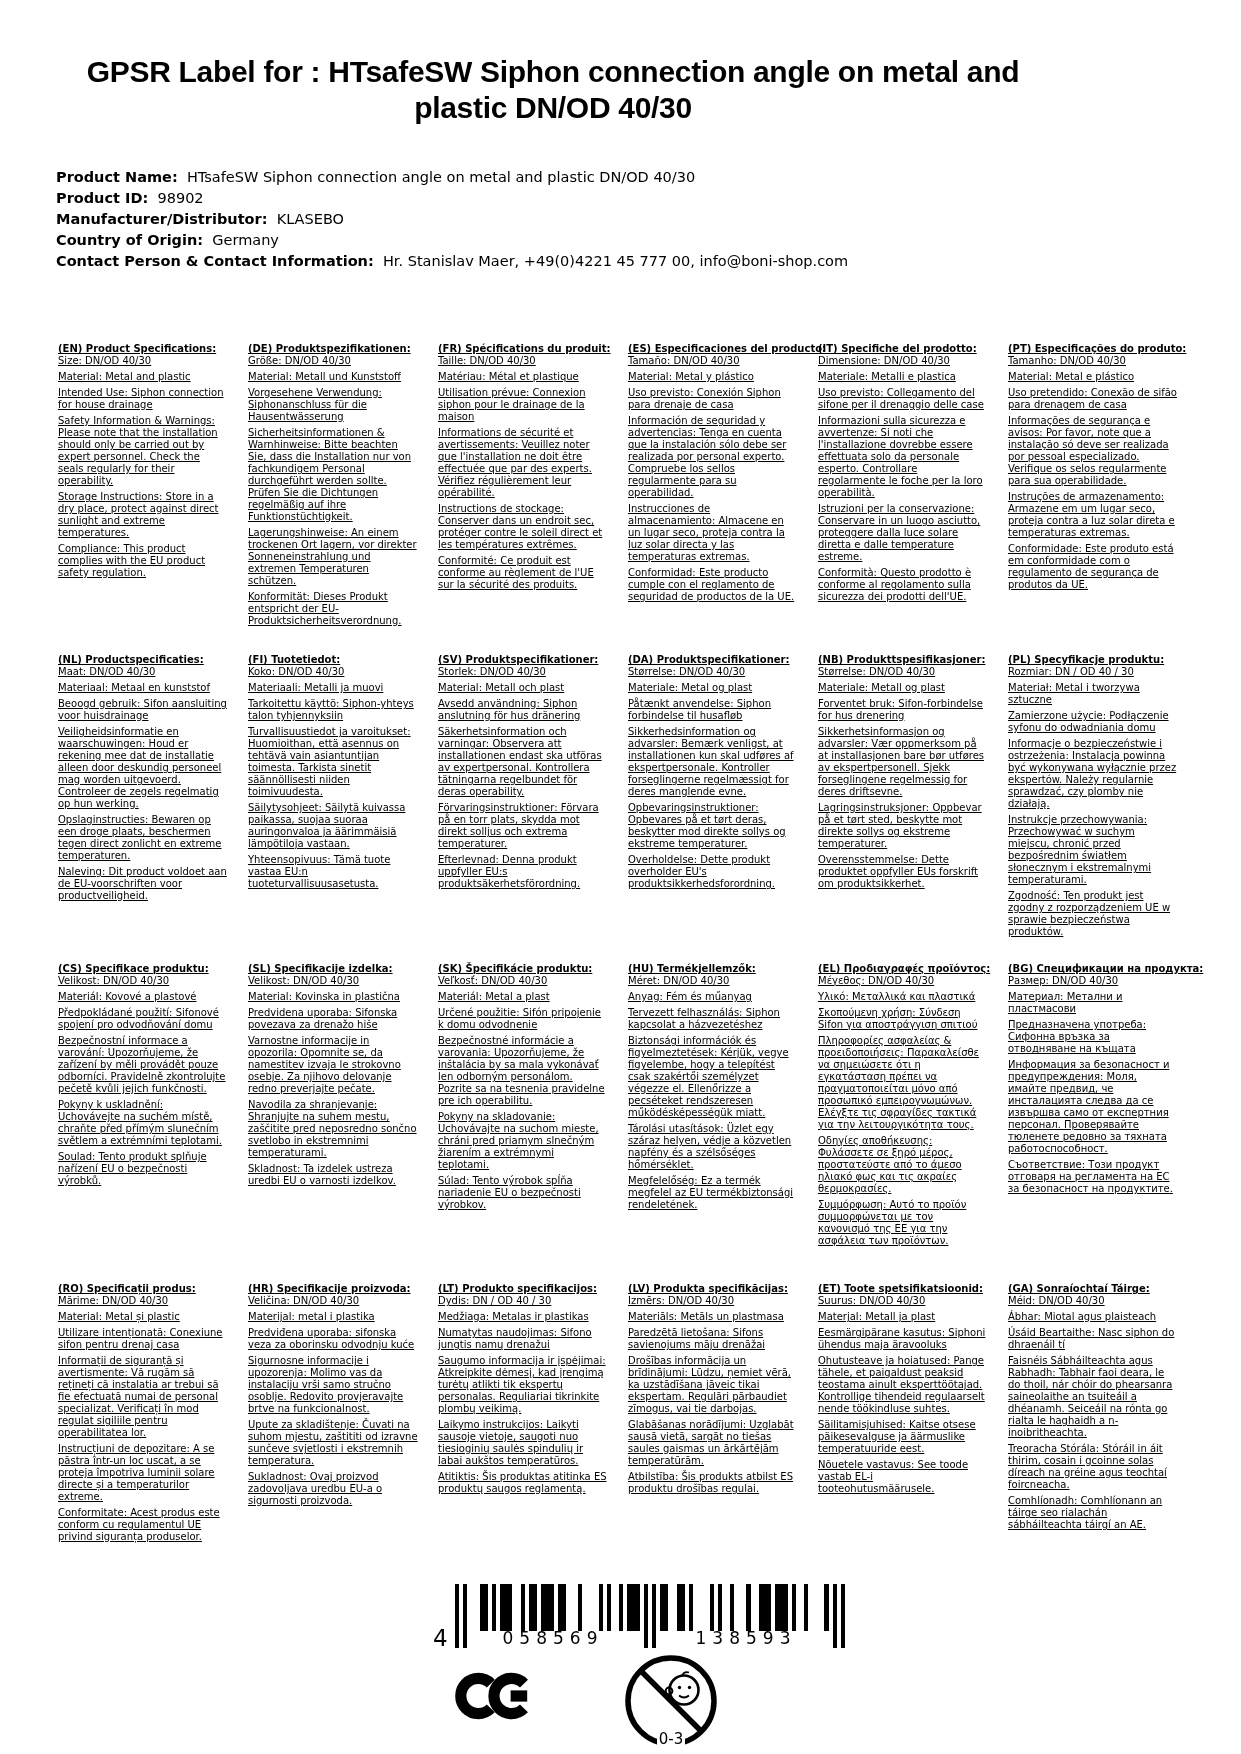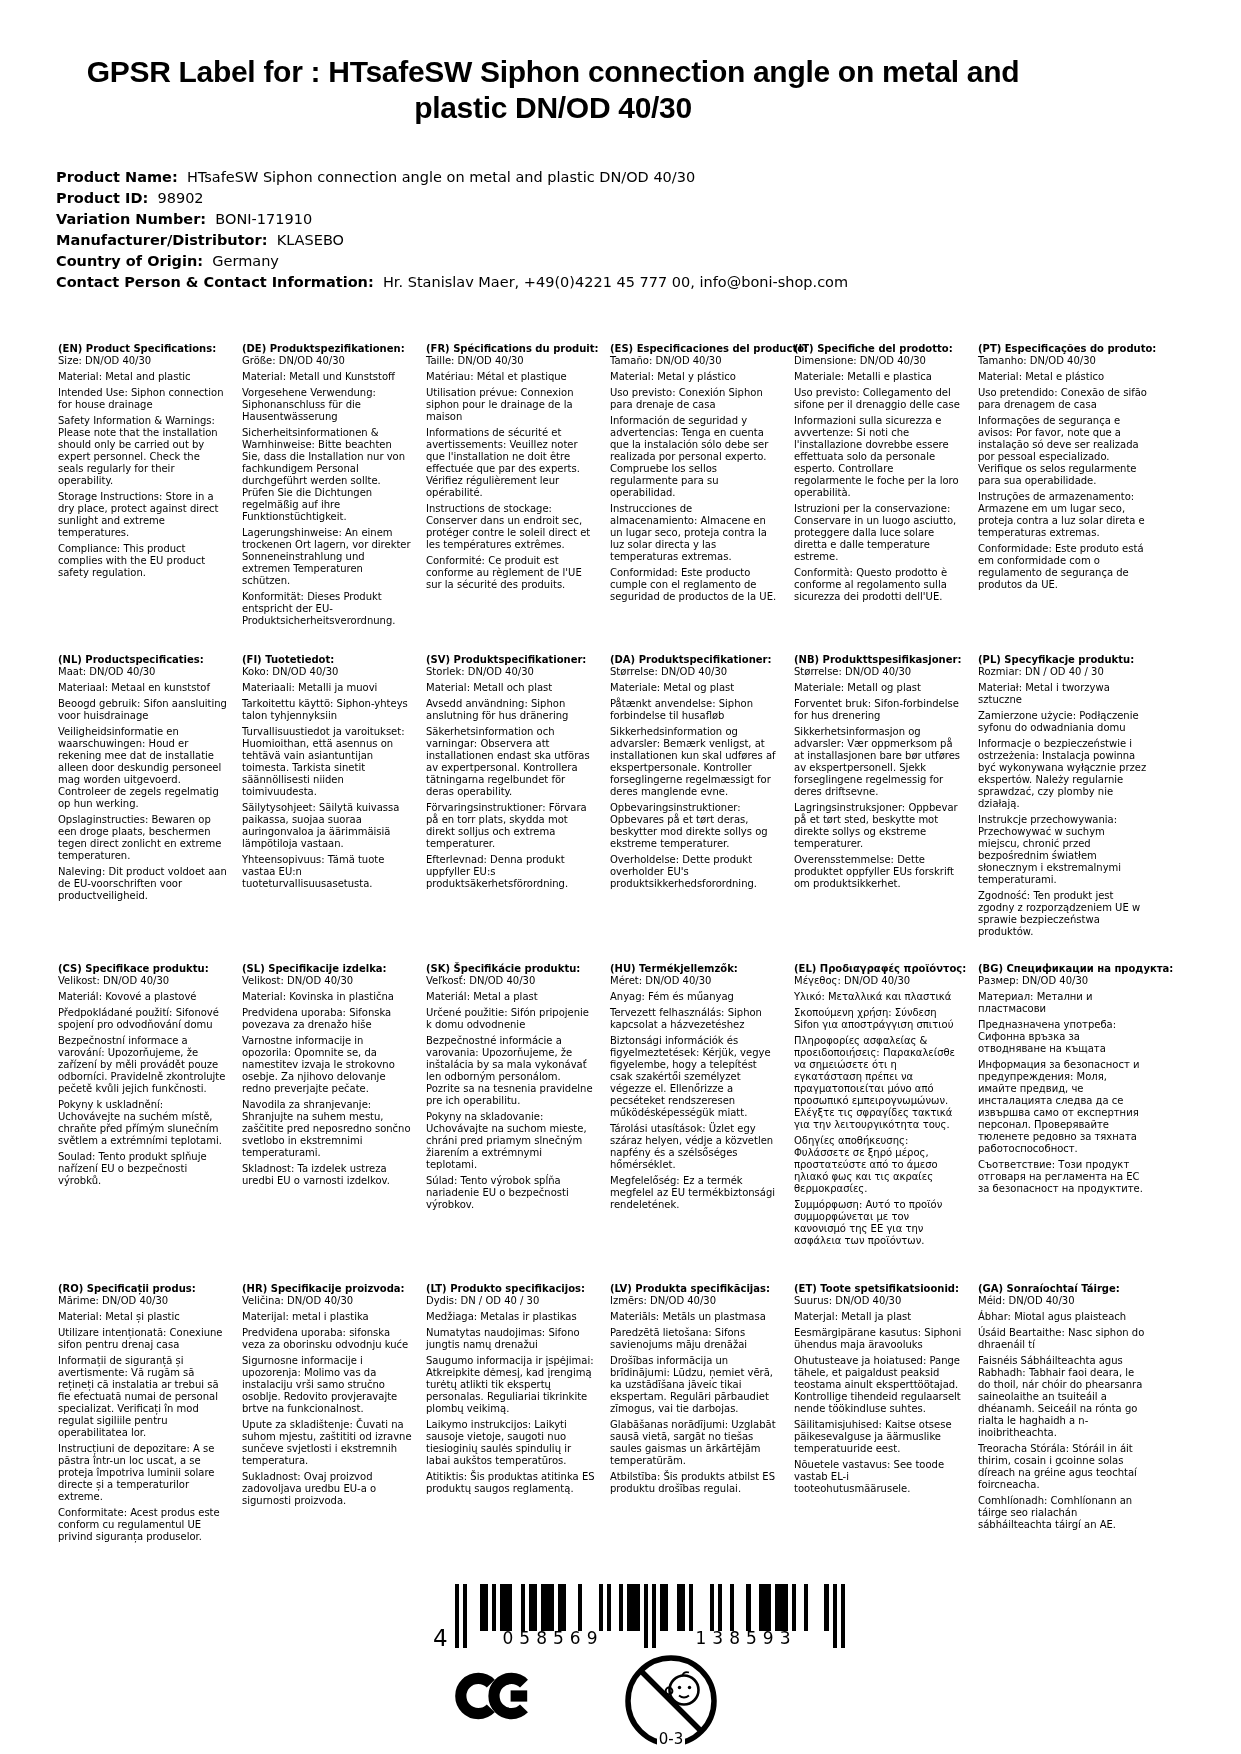--- a/index.html
+++ b/index.html
@@ -17,22 +17,23 @@
     font-weight: bold; font-size: 30px; line-height: 36px;
     letter-spacing: -0.3px;
   }
   .info { position: absolute; left: 56px; top: 167px; font-size: 14.5px; line-height: 21px; }
   .info-line .lbl { font-weight: bold; }
   .info-line .val { font-weight: normal; }
   .grid {
     position: absolute; left: 58px; top: 343px;
     display: grid;
     grid-template-columns: repeat(6, 170px);
-    column-gap: 14px;
+    column-gap: 20px;
     grid-template-rows: 311px 309px 320px auto;
+    text-decoration: underline;
   }
   .spec { overflow: visible; }
   .spec h3 {
     margin: 0; font-size: 10px; line-height: 12px;
     font-weight: bold; white-space: nowrap;
   }
   .spec p {
     margin: 0 0 4px 0; font-size: 10px; line-height: 12px;
     overflow-wrap: break-word;
   }
@@ -55,21 +56,20 @@
 </head>
 <body>
 
 <div>
 
   <h1 class="title">GPSR Label for : HTsafeSW Siphon connection angle on metal and plastic DN/OD 40/30</h1>
 
   <div class="info" id="info">
       <div class="info-line"><span class="lbl">Product Name:</span><span class="val">&nbsp; HTsafeSW Siphon connection angle on metal and plastic DN/OD 40/30</span></div>
       <div class="info-line"><span class="lbl">Product ID:</span><span class="val">&nbsp; 98902</span></div>
-      <div class="info-line"><span class="lbl">Variation Number:</span><span class="val">&nbsp; BONI-171910</span></div>
       <div class="info-line"><span class="lbl">Manufacturer/Distributor:</span><span class="val">&nbsp; KLASEBO</span></div>
       <div class="info-line"><span class="lbl">Country of Origin:</span><span class="val">&nbsp; Germany</span></div>
       <div class="info-line"><span class="lbl">Contact Person &amp; Contact Information:</span><span class="val">&nbsp; Hr. Stanislav Maer, +49(0)4221 45 777 00, info@boni-shop.com</span></div>
     </div>
 
   <div class="grid" id="grid">
       <div class="spec">
         <h3>(EN) Product Specifications:</h3>
         <p>Size: DN/OD 40/30</p>
         <p>Material: Metal and plastic</p>

